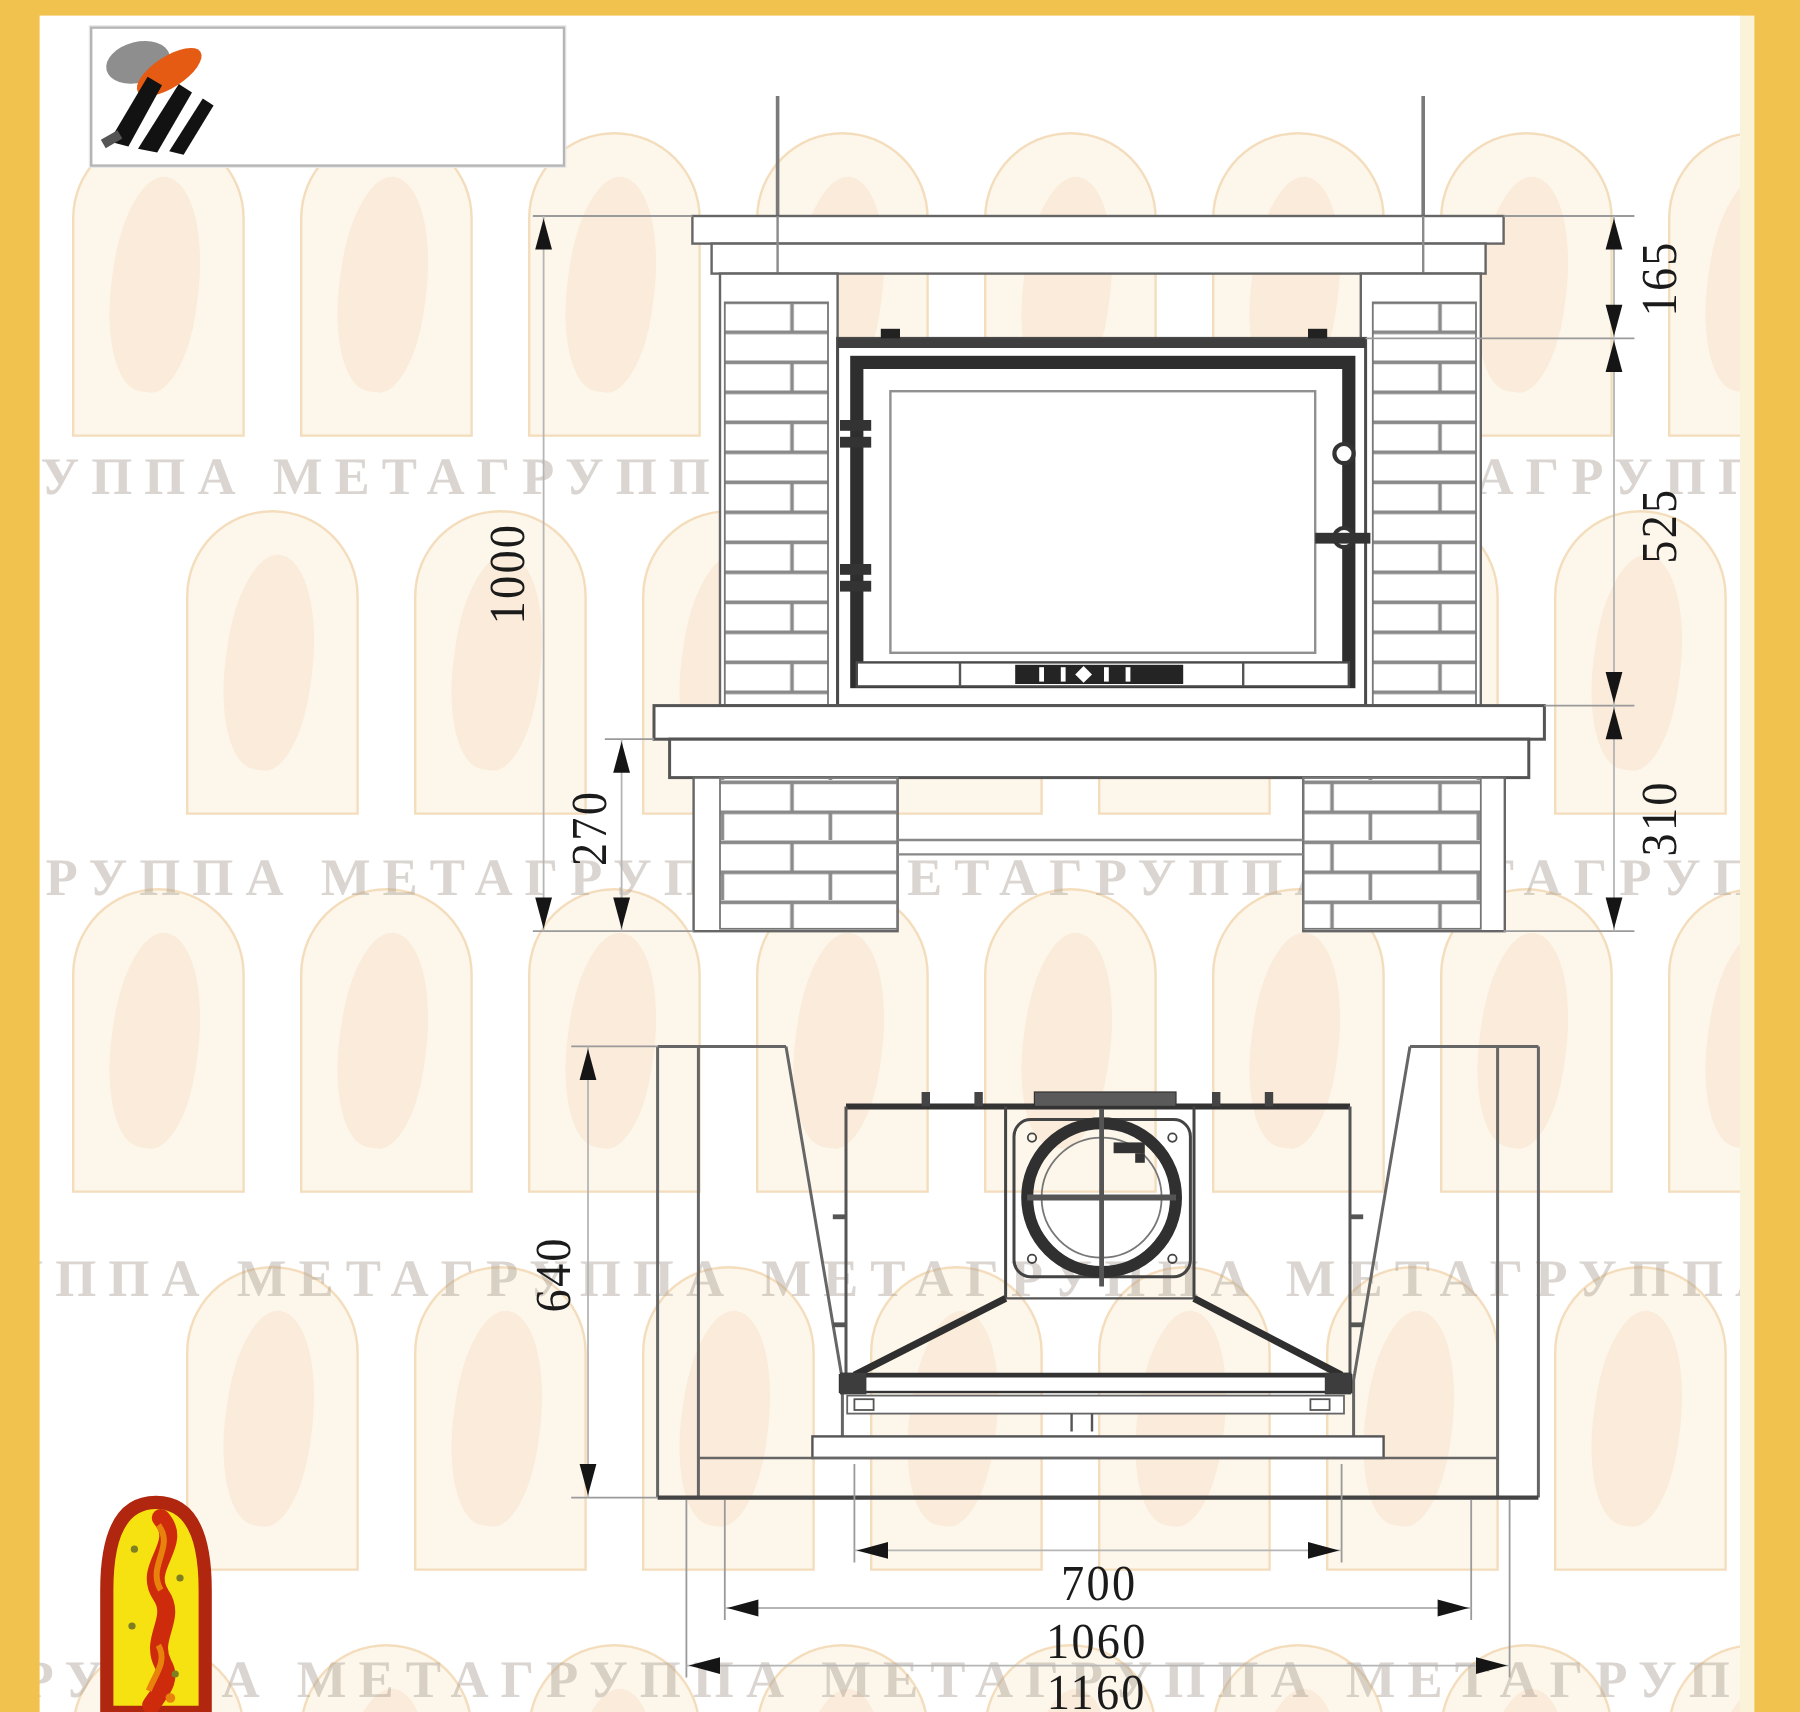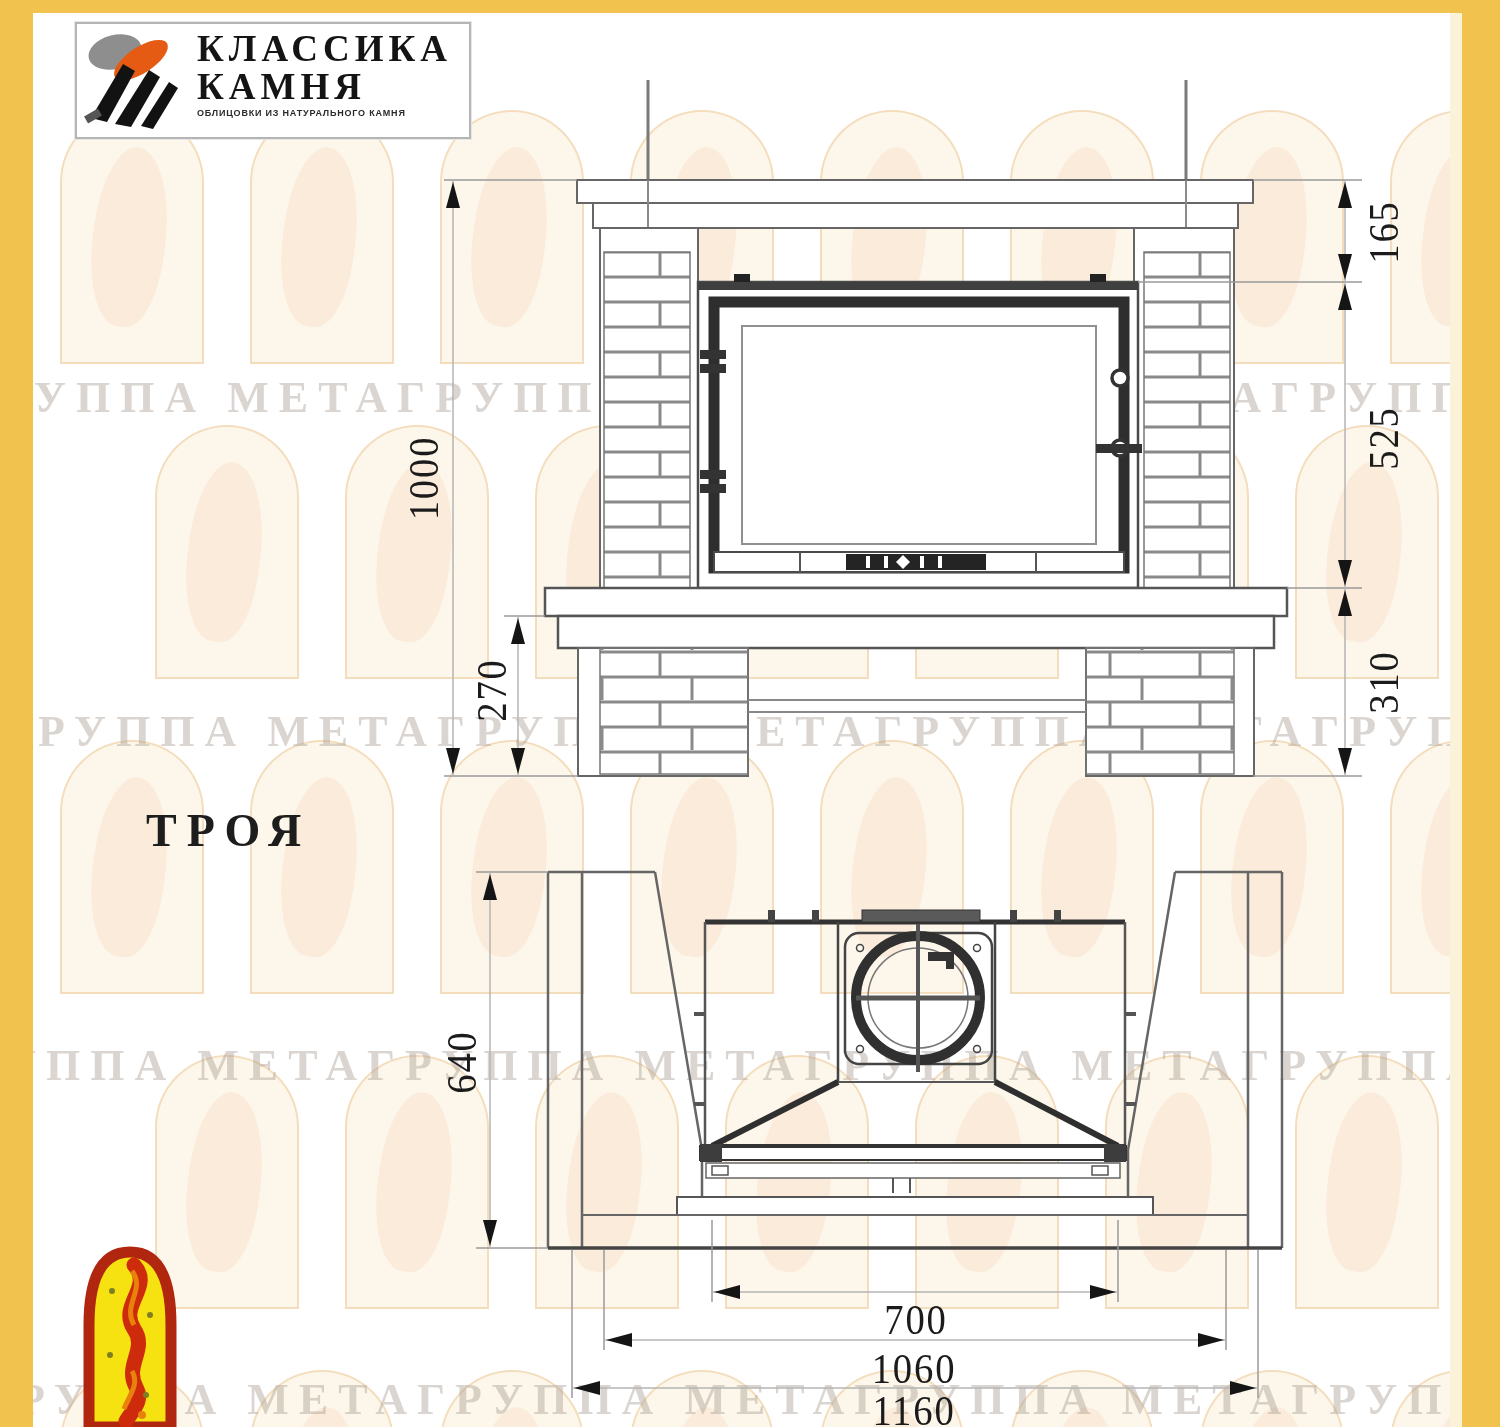--- a/index.html
+++ b/index.html
@@ -315,36 +315,30 @@
   <div class="dim dim-v" style="left:424px;top:478px">1000</div>
   <div class="dim dim-v" style="left:492px;top:690px">270</div>
   <div class="dim dim-v" style="left:1384px;top:232px">165</div>
   <div class="dim dim-v" style="left:1384px;top:438px">525</div>
   <div class="dim dim-v" style="left:1384px;top:682px">310</div>
   <div class="dim dim-v" style="left:462px;top:1062px">640</div>
   <div class="dim dim-h" style="left:916px;top:1320px">700</div>
   <div class="dim dim-h" style="left:914px;top:1369px">1060</div>
   <div class="dim dim-h" style="left:914px;top:1411px">1160</div>
 
-  <div id="model-title">ТРОЯ</div>
 
   <div id="logo-box">
     <svg class="abs" style="left:6px;top:4px" width="110" height="104" viewBox="0 0 110 104">
       <ellipse cx="32" cy="24" rx="27" ry="17" fill="#8E8E8E" transform="rotate(-14 32 24)"></ellipse>
       <ellipse cx="58" cy="32" rx="31" ry="13" fill="#E55B13" transform="rotate(-33 58 32)"></ellipse>
       <path d="M8,90 L40,36 L52,43 L24,94 Z" fill="#121212"></path>
       <path d="M32,96 L66,42 L77,49 L48,99 Z" fill="#121212"></path>
       <path d="M58,98 L86,54 L95,60 L70,101 Z" fill="#121212"></path>
       <rect x="2" y="84" width="16" height="8" fill="#555" transform="rotate(-30 10 88)"></rect>
     </svg>
-    <div id="logo-text">
-      <div class="logo-line">КЛАССИКА</div>
-      <div class="logo-line">КАМНЯ</div>
-      <div class="logo-tag">ОБЛИЦОВКИ ИЗ НАТУРАЛЬНОГО КАМНЯ</div>
-    </div>
   </div>
 
   <svg class="abs" style="left:82px;top:1245px" width="96" height="182" viewBox="0 0 96 182">
     <path d="M7,182 L7,80 Q7,7 48,7 Q89,7 89,80 L89,182 Z" fill="#F6E111" stroke="#B1260E" stroke-width="11"></path>
     <path d="M52,20 C72,42 36,60 52,84 C66,104 42,120 54,142 C62,156 50,166 44,176" stroke="#CE2B0C" stroke-width="15" fill="none" stroke-linecap="round"></path>
     <path d="M50,26 C64,44 40,60 52,80" stroke="#E8820D" stroke-width="5" fill="none"></path>
     <path d="M50,126 C58,140 46,152 42,164" stroke="#E8820D" stroke-width="5" fill="none"></path>
     <circle cx="30" cy="46" r="3" fill="#7E7E22"></circle>
       <circle cx="68" cy="70" r="3" fill="#7E7E22"></circle>
     <circle cx="28" cy="110" r="3" fill="#7E7E22"></circle>

